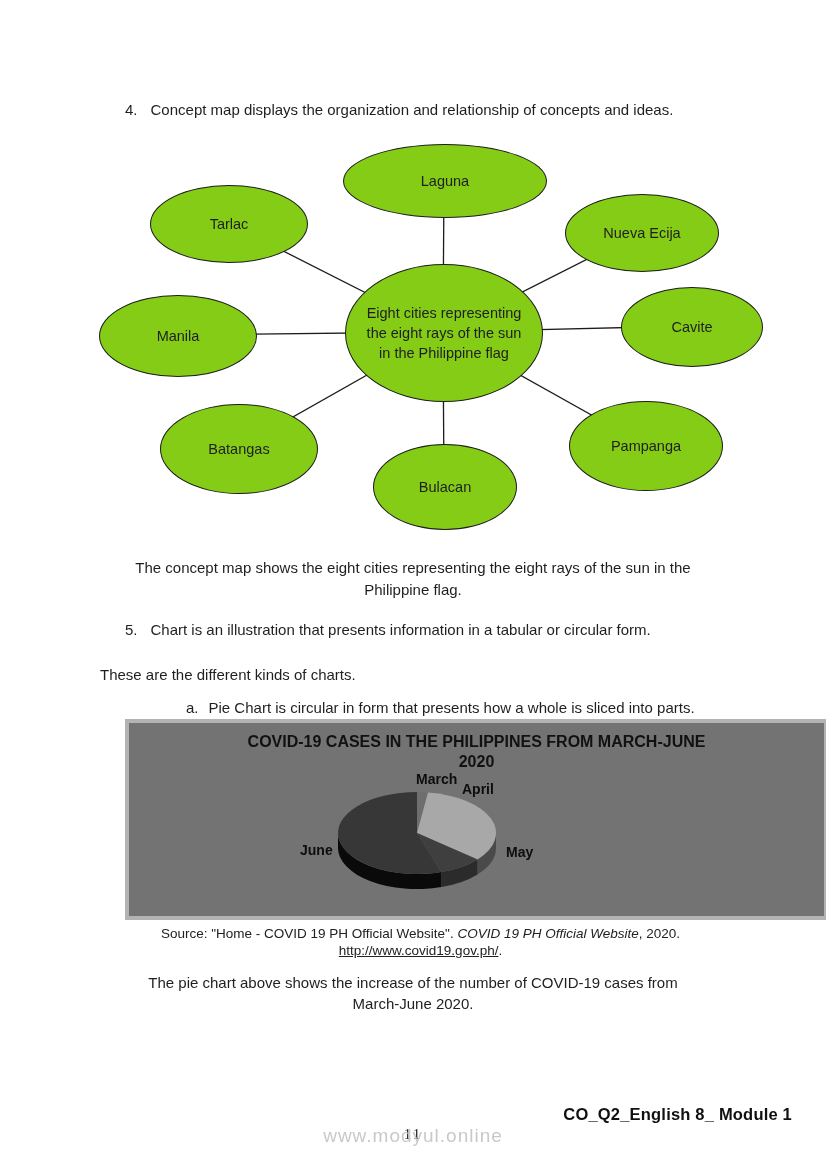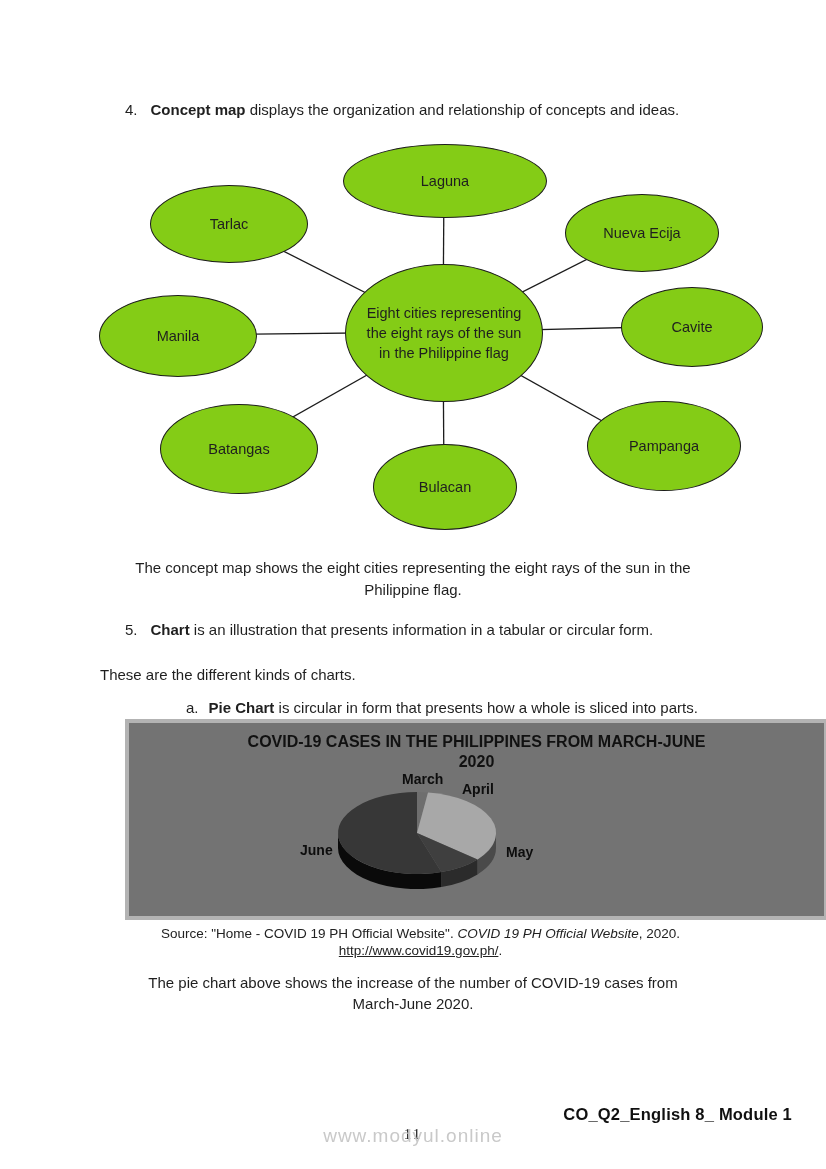--- a/index.html
+++ b/index.html
@@ -8,21 +8,21 @@
     width:826px;height:1169px;
     background:#ffffff;
     font-family:"Liberation Sans", sans-serif;
     color:#1a1a1a;
     overflow:hidden;
   }
   .abs{position:absolute;}
   .body-text{font-size:15px;line-height:19px;color:#1f1f1f;}
   .num{display:inline-block;margin-right:13px;}
   .num-a{display:inline-block;margin-right:10px;}
-  b{font-weight:bold;}
+  b{font-weight:normal;}
   .centered{text-align:center;width:100%;left:0;}
   
   .ellipse{
     position:absolute;
     background:#84cc16;
     border:1.5px solid #1c1c1c;
     border-radius:50%;
     display:flex;align-items:center;justify-content:center;
     font-size:14.5px;color:#1f1f1f;
     text-align:center;
@@ -76,21 +76,21 @@
     </div>
   <div class="ellipse" style="left:99px;top:295px;width:156px;height:80px;">
       <span class="inner">Manila</span>
     </div>
   <div class="ellipse" style="left:621px;top:287px;width:140px;height:78px;">
       <span class="inner">Cavite</span>
     </div>
   <div class="ellipse" style="left:160px;top:404px;width:156px;height:88px;">
       <span class="inner">Batangas</span>
     </div>
-  <div class="ellipse" style="left:587px;top:401px;width:152px;height:88px;text-align:right;">
+  <div class="ellipse" style="left:569px;top:401px;width:152px;height:88px;text-align:right;">
       <span class="inner">Pampanga</span>
     </div>
   <div class="ellipse" style="left:373px;top:444px;width:142px;height:84px;">
       <span class="inner">Bulacan</span>
     </div>
   <div class="ellipse" style="left:345px;top:264px;width:196px;height:136px;">
       <span class="inner" style="width:158px;">Eight cities representing the eight rays of the sun in the Philippine flag</span>
     </div>
 
   <div class="abs body-text centered" style="top:558px;">The concept map shows the eight cities representing the eight rays of the sun in the</div>
@@ -116,21 +116,21 @@
     <path d="M496,833 A79,41 0 0 1 477.5,859.4 L477.5,874.4 A79,41 0 0 0 496,848 Z" fill="#4a4a4a"></path>
     <path d="M477.5,859.4 A79,41 0 0 1 441.4,872 L441.4,887 A79,41 0 0 0 477.5,874.4 Z" fill="#2b2b2b"></path>
     <path d="M441.4,872 A79,41 0 0 1 338,833 L338,848 A79,41 0 0 0 441.4,887 Z" fill="#0a0a0a"></path>
 
     <path d="M417,833 L417,792 A79,41 0 0 1 428,792.4 Z" fill="#6e6e6e"></path>
     <path d="M417,833 L428,792.4 A79,41 0 0 1 477.5,859.4 Z" fill="#a8a8a8"></path>
     <path d="M417,833 L477.5,859.4 A79,41 0 0 1 441.4,872 Z" fill="#3f3f3f"></path>
     <path d="M417,833 L441.4,872 A79,41 0 1 1 417,792 Z" fill="#373737"></path>
   </svg>
 
-  <div class="pie-label" style="left:402px;top:771px;">March</div>
+  <div class="pie-label" style="left:416px;top:771px;">March</div>
   <div class="pie-label" style="left:462px;top:781px;">April</div>
   <div class="pie-label" style="left:506px;top:844px;">May</div>
   <div class="pie-label" style="left:300px;top:842px;">June</div>
 
   <div class="abs source-line" style="left:125px;top:925px;width:591px;text-align:center;">
     <span>Source: "Home - COVID 19 PH Official Website". </span><span class="src-italic">COVID 19 PH Official Website</span><span>, 2020.</span>
   </div>
   <div class="abs source-line" style="left:125px;top:942px;width:591px;text-align:center;">
     <span class="src-link">http://www.covid19.gov.ph/</span><span>.</span>
   </div>

